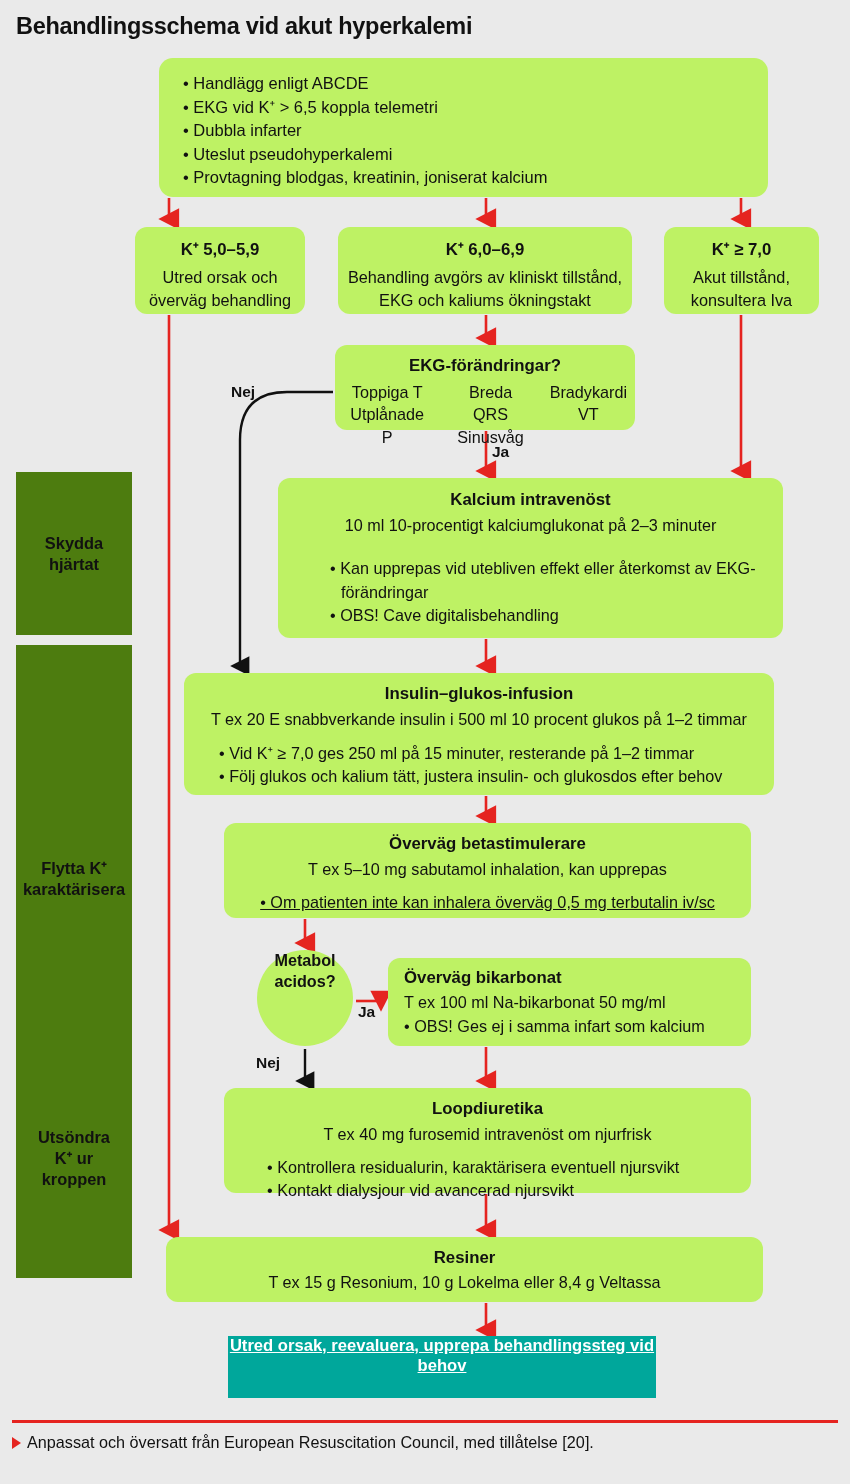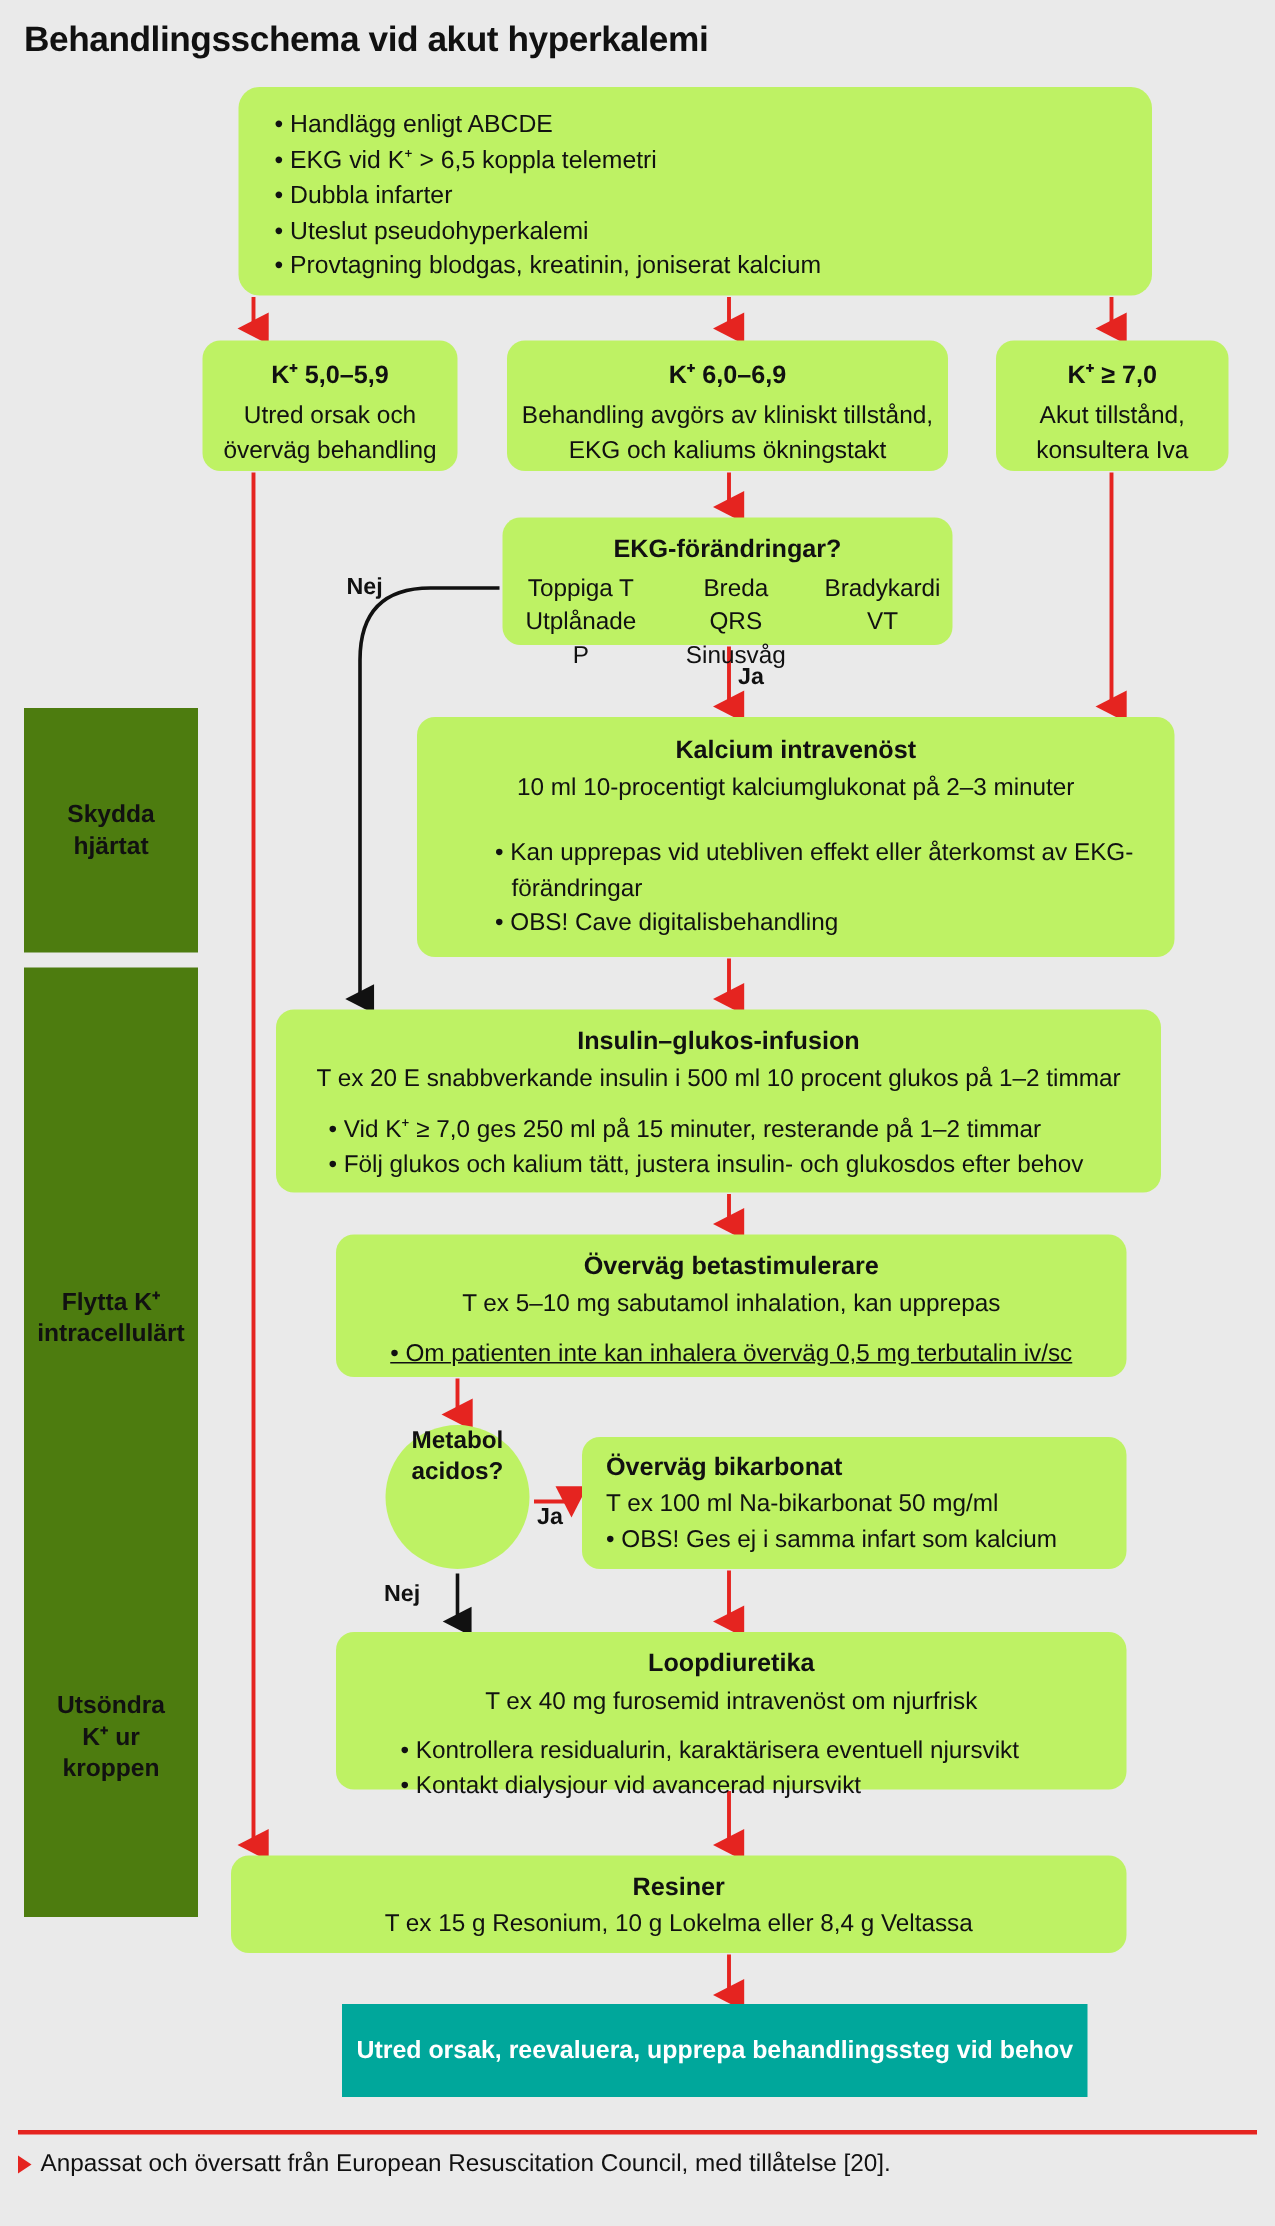--- a/index.html
+++ b/index.html
@@ -175,41 +175,41 @@
     width: 527px; height: 105px;
     padding-top: 9px;
     font-size: 16.2px;
     line-height: 23.4px;
   }
   #n-loop .ttl { font-size: 16.8px; margin-bottom: 3px; }
   #n-loop .bullets { margin: 9px 0 0 43px; }
 
   
   #n-resiner {
-    left: 154px; top: 1237px;
+    left: 166px; top: 1237px;
     width: 597px; height: 65px;
     padding-top: 9px;
     font-size: 16.2px;
     line-height: 23.4px;
   }
   #n-resiner .ttl { font-size: 16.8px; margin-bottom: 2px; }
 
   
   #n-final {
     left: 228px; top: 1336px;
-    width: 497px; height: 62px;
+    width: 428px; height: 62px;
     border-radius: 0;
     background: #00a79b;
     color: #ffffff;
     display: flex;
-    align-items: center;
     justify-content: center;
     font-size: 16.6px;
     font-weight: bold;
     text-align: center;
+    text-decoration: underline;
   }
 
   
   .band {
     position: absolute;
     z-index: 2;
     background: #4d7c0f;
     display: flex;
     align-items: center;
     justify-content: center;
@@ -319,21 +319,21 @@
 
   <div class="band" id="band-1">
     <div>
       <span>Skydda</span><br>
       <span>hjärtat</span>
     </div>
   </div>
   <div class="band" id="band-2">
     <div>
       <span>Flytta K⁺</span><br>
-      <span>intracellulärt</span>
+      <span>karaktärisera</span>
     </div>
   </div>
   <div class="band" id="band-3">
     <div>
       <span>Utsöndra</span><br>
       <span>K⁺ ur</span><br>
       <span>kroppen</span>
     </div>
   </div>
 

